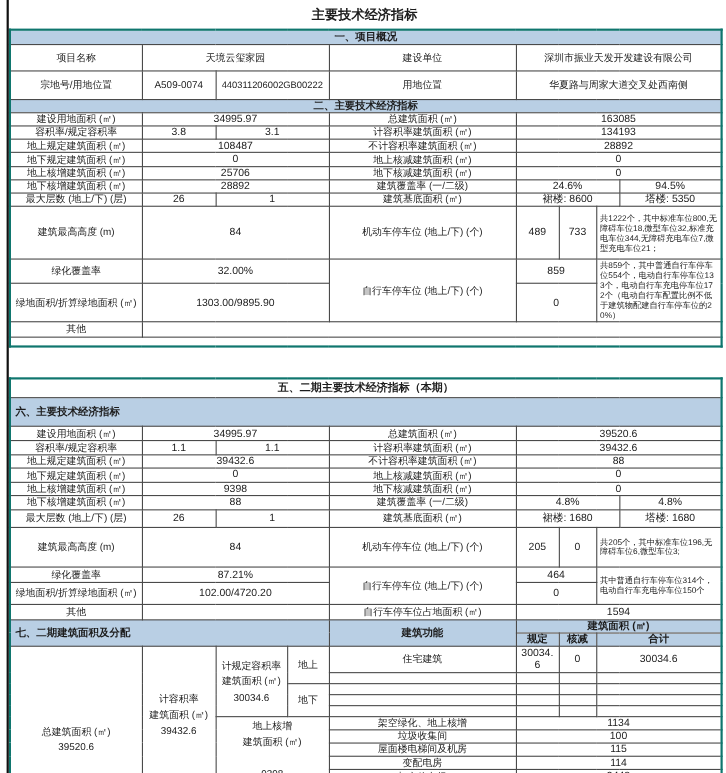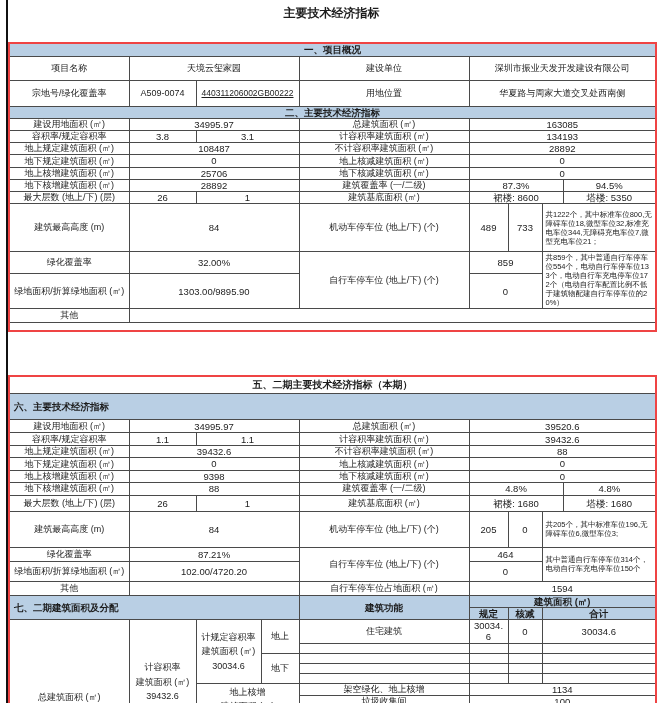--- a/index.html
+++ b/index.html
@@ -1,28 +1,28 @@
 <!DOCTYPE html>
 <html><head>
 <meta charset="utf-8">
 <style>
   html,body{margin:0;padding:0;background:#ffffff;}
   .wrap{position:relative;width:660px;height:703px;background:#fff;overflow:hidden;
         font-family:"Liberation Sans","DejaVu Sans",sans-serif;color:#1c1c1c;}
   .leftline{position:absolute;left:6px;top:0;width:2px;height:703px;background:#111;}
   .inner{margin-left:8px;width:647px;}
   .doc-title{height:21px;padding-top:5px;text-align:center;font-size:12px;font-weight:bold;}
-  table{border-collapse:collapse;table-layout:fixed;width:647px;border:2px solid #ef4444;margin-top:16px;}
+  table{border-collapse:collapse;table-layout:fixed;width:647px;border:2px solid #0f766e;}
   td{border:1px solid #4a4a4a;padding:0 2px;text-align:center;vertical-align:middle;
      font-size:9px;line-height:1.18;overflow:hidden;word-break:break-all;}
   .bar{background:#b9cfe4;font-weight:bold;font-size:9.5px;}
   .bar-left{text-align:left;padding-left:4px;}
   .sec5{font-weight:bold;font-size:10px;background:#fff;}
   .val{font-size:9.5px;}
-  .sm{font-size:8.5px;text-decoration:underline;}
+  .sm{font-size:8.5px;}
   .note{font-size:7.5px;text-align:left;line-height:1.2;padding:1px 3px;word-break:break-all;}
   .ml{white-space:pre-line;line-height:1.6;}
   .gap{height:27px;}
   .wm-phone{position:absolute;left:158px;top:272px;font-family:"DejaVu Serif","Liberation Serif",serif;
             font-style:italic;font-size:46px;letter-spacing:7px;color:rgba(145,150,158,0.42);
             pointer-events:none;white-space:nowrap;}
   .wm-sohu{position:absolute;right:4px;bottom:2px;font-size:20px;font-weight:bold;color:#151515;
            letter-spacing:1px;white-space:nowrap;
            text-shadow:-1px -1px 0 #fff,1px -1px 0 #fff,-1px 1px 0 #fff,1px 1px 0 #fff,0 0 3px #fff;}
 </style>
@@ -51,21 +51,21 @@
           <tr style="height:13px">
             <td colspan="9" class="bar">一、项目概况</td>
           </tr>
       <tr style="height:24px">
         <td>项目名称</td>
         <td colspan="3">天境云玺家园</td>
         <td>建设单位</td>
         <td colspan="4">深圳市振业天发开发建设有限公司</td>
       </tr>
       <tr style="height:26px">
-        <td>宗地号/绿化覆盖率</td>
+        <td>宗地号/用地位置</td>
         <td>A509-0074</td>
         <td colspan="2" class="sm">440311206002GB00222</td>
         <td>用地位置</td>
         <td colspan="4">华夏路与周家大道交叉处西南侧</td>
       </tr>
       <tr style="height:11px">
             <td colspan="9" class="bar">二、主要技术经济指标</td>
           </tr>
 
       <tr style="height:12px">
@@ -96,21 +96,21 @@
       <tr style="height:12px">
         <td>地上核增建筑面积 (㎡)</td>
         <td colspan="3" class="val">25706</td>
         <td>地下核减建筑面积 (㎡)</td>
         <td colspan="4" class="val">0</td>
       </tr>
       <tr style="height:12px">
         <td>地下核增建筑面积 (㎡)</td>
         <td colspan="3" class="val">28892</td>
         <td>建筑覆盖率 (一/二级)</td>
-        <td colspan="3" class="val">87.3%</td>
+        <td colspan="3" class="val">24.6%</td>
         <td class="val">94.5%</td>
       </tr>
       <tr style="height:12px">
         <td>最大层数 (地上/下) (层)</td>
         <td class="val">26</td>
         <td colspan="2" class="val">1</td>
         <td>建筑基底面积 (㎡)</td>
         <td colspan="3" class="val">裙楼: 8600</td>
         <td class="val">塔楼: 5350</td>
       </tr>

